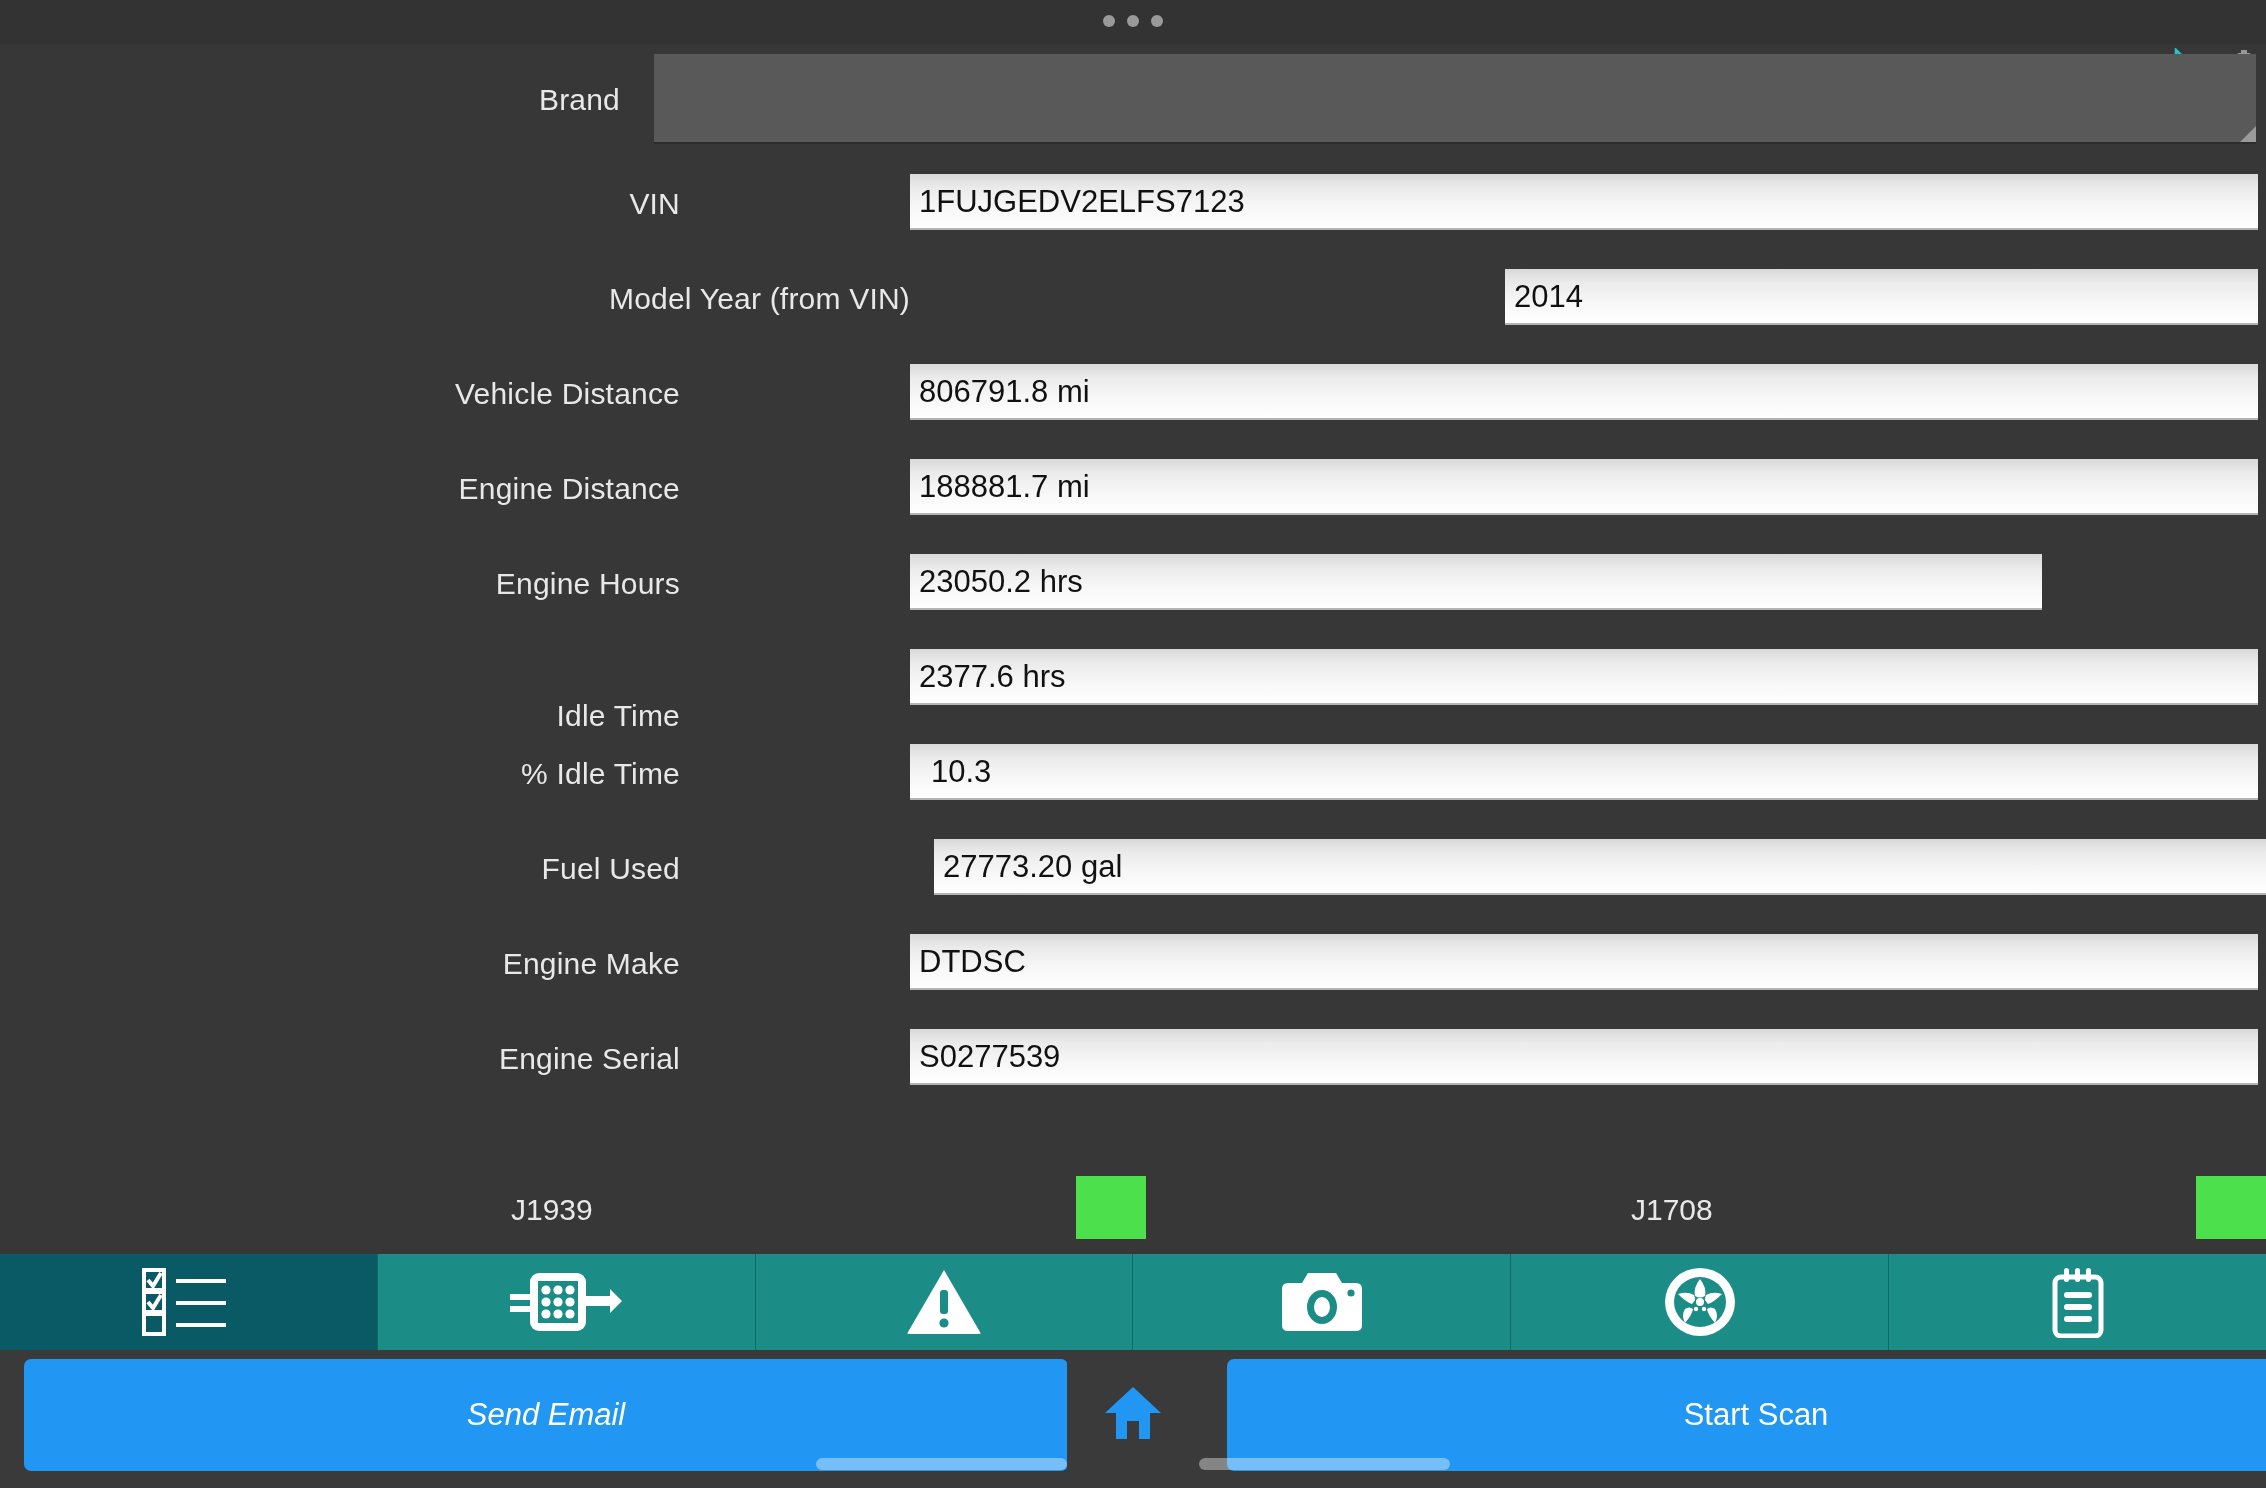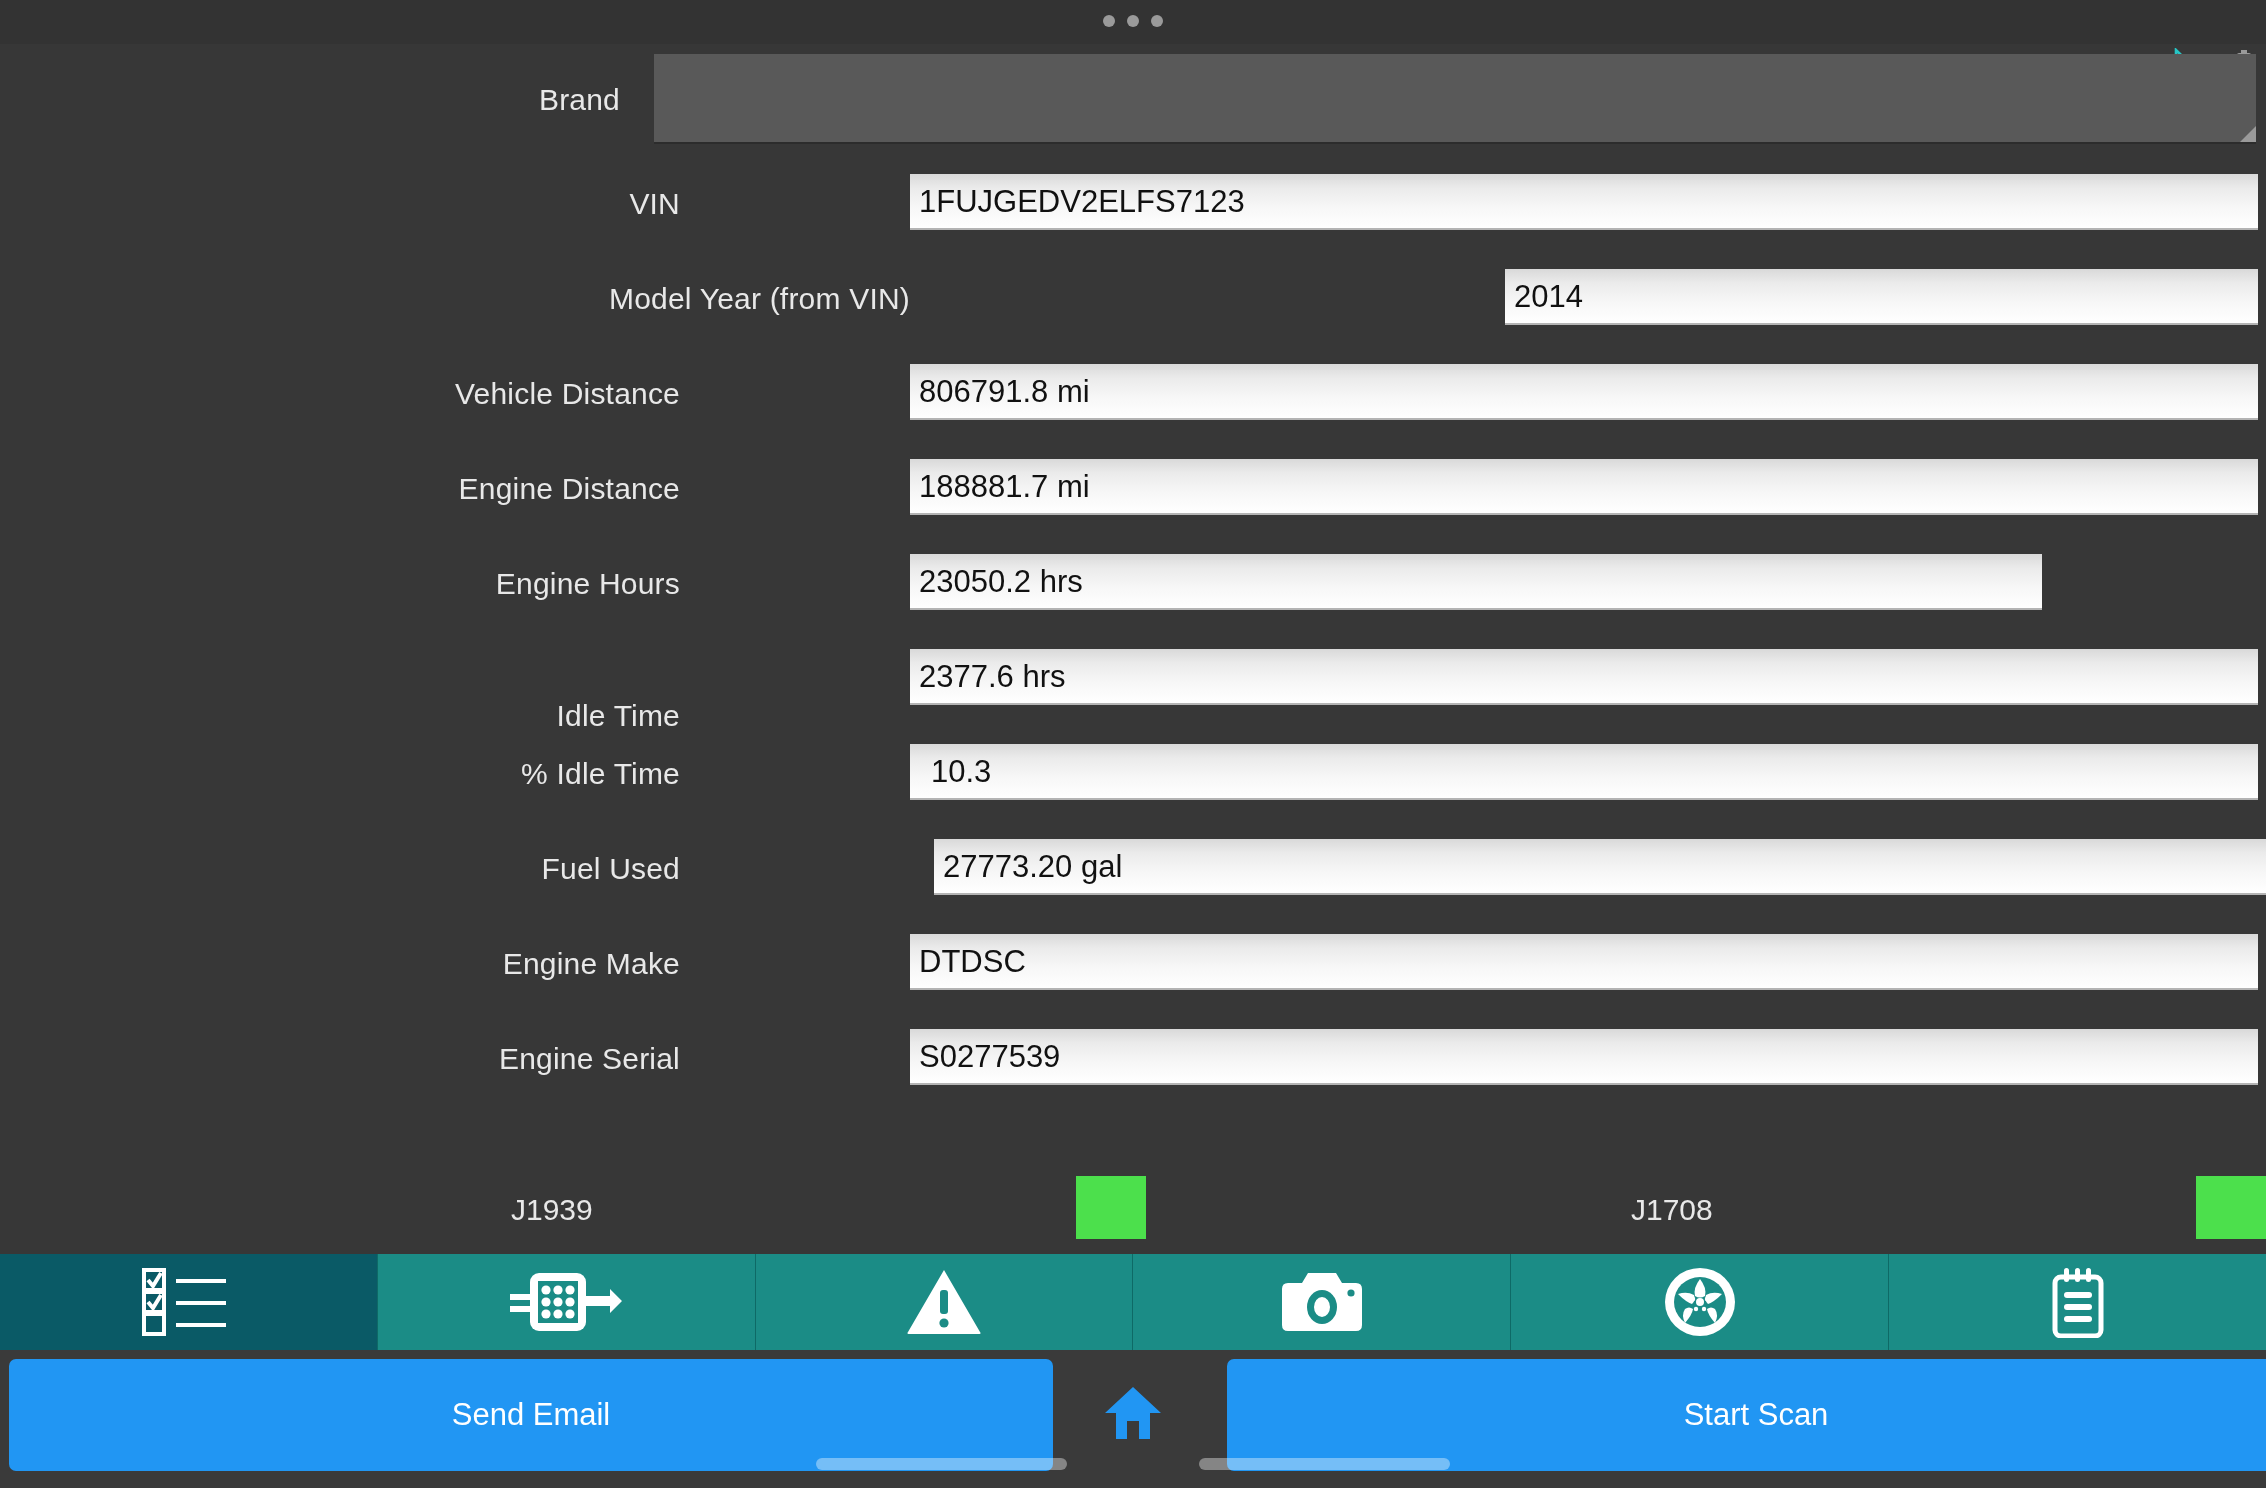--- a/index.html
+++ b/index.html
@@ -188,21 +188,21 @@
     top: 9px;
     height: 112px;
     background: #2196f3;
     border-radius: 7px;
     color: #ffffff;
     font-size: 31px;
     display: flex;
     align-items: center;
     justify-content: center;
   }
-  #btn-email { left: 9px; width: 1044px; }
+  #btn-email { left: 24px; width: 1044px; font-style: italic; }
   #btn-scan  { left: 1199px; width: 1058px; margin-left: 28px; }
 
   .home-btn {
     position: absolute;
     left: 1067px;
     top: 9px;
     width: 132px;
     height: 112px;
     background: #3a3a3a;
     display: flex;

